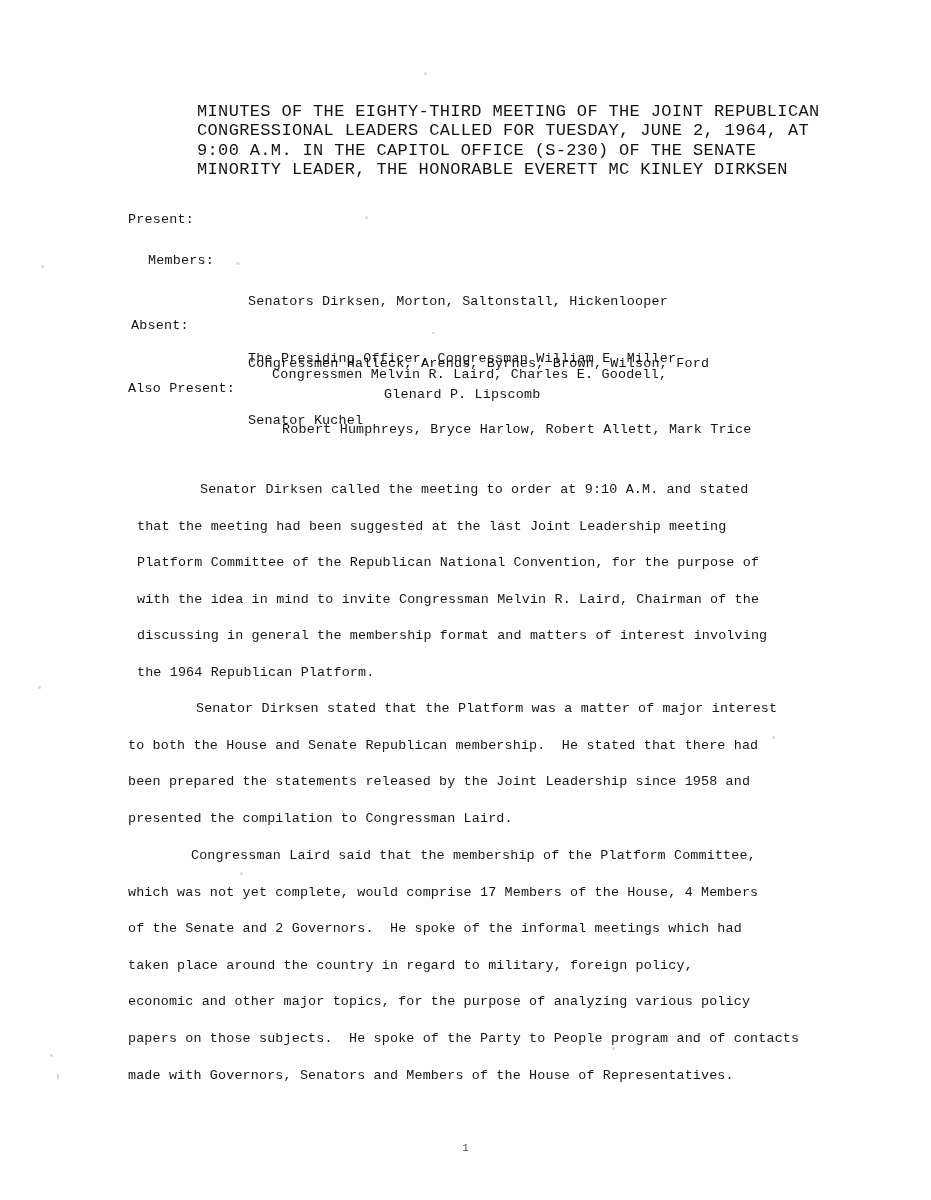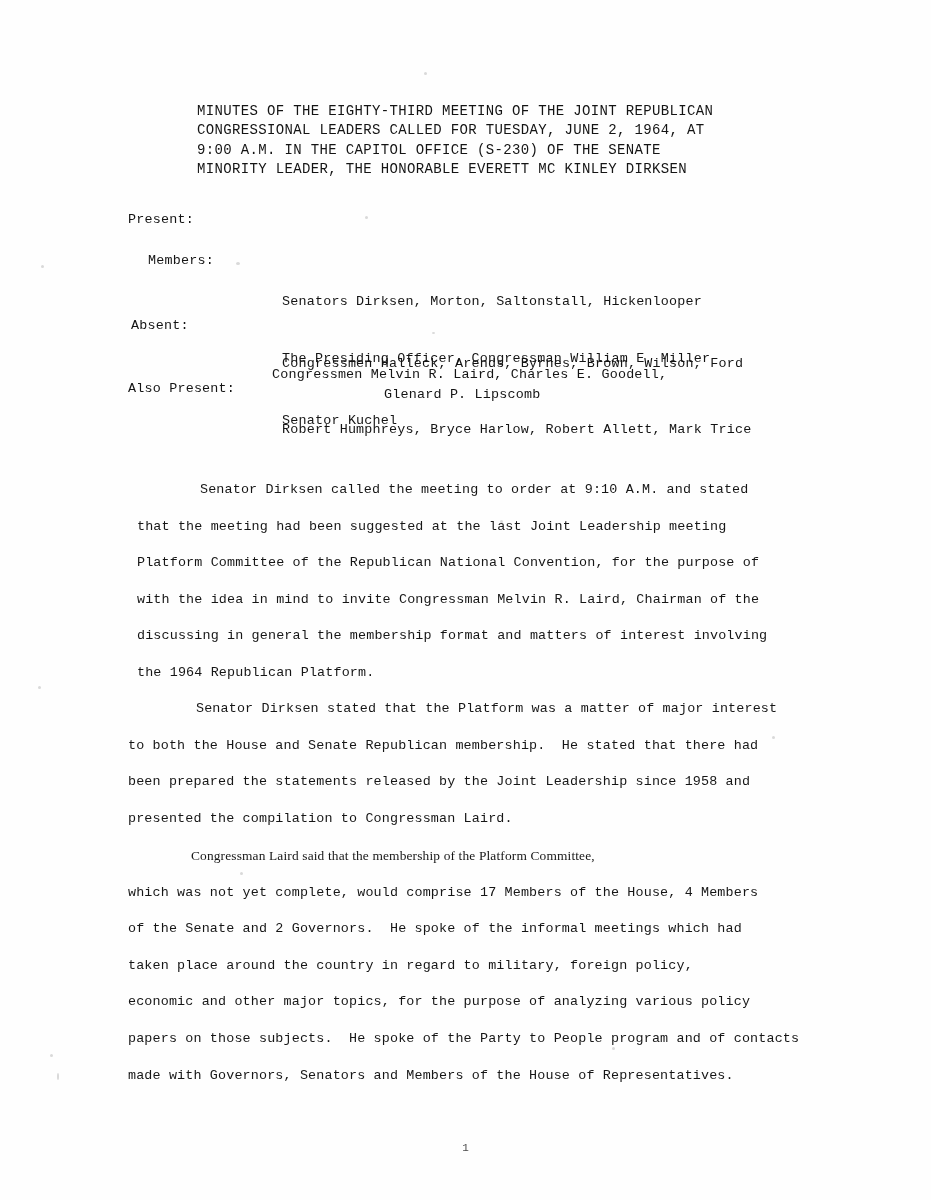--- a/index.html
+++ b/index.html
@@ -21,21 +21,21 @@
   }
 
   
   .title-block {
     position: absolute;
     left: 197px;
     top: 102px;
     width: 600px;
   }
   .title-line {
-    font-size: 14px;
+    font-size: 17px;
     line-height: 19.4px;
     letter-spacing: 0.35px;
     white-space: pre;
     color: #141414;
   }
 
   
   .attendance {
     position: absolute;
     left: 0;
@@ -45,21 +45,21 @@
   .att-row {
     position: absolute;
     white-space: pre;
     font-size: 13.4px;
     line-height: 20.5px;
     letter-spacing: 0.2px;
     color: #141414;
   }
   .att-label { }
   .att-values { }
-  .att-val-line { white-space: pre; display: block; margin-left: 34px; }
+  .att-val-line { white-space: pre; display: block; }
 
   
   .body-area {
     position: absolute;
     left: 0;
     top: 0;
     width: 931px;
   }
   .para {
     position: absolute;
@@ -155,21 +155,21 @@
     </div>
 
     <div class="para" style="top:691px;">
       <div class="para-line first" style="text-indent:68px;">Senator Dirksen stated that the Platform was a matter of major interest</div>
       <div class="para-line">to both the House and Senate Republican membership.  He stated that there had</div>
       <div class="para-line">been prepared the statements released by the Joint Leadership since 1958 and</div>
       <div class="para-line">presented the compilation to Congressman Laird.</div>
     </div>
 
     <div class="para" style="top:838px;">
-      <div class="para-line first" style="text-indent:63px;font-family:Liberation Serif, serif;">Congressman Laird said that the membership of the Platform Committee,</div>
+      <div class="para-line first" style="text-indent:63px;">Congressman Laird said that the membership of the Platform Committee,</div>
       <div class="para-line">which was not yet complete, would comprise 17 Members of the House, 4 Members</div>
       <div class="para-line">of the Senate and 2 Governors.  He spoke of the informal meetings which had</div>
       <div class="para-line">taken place around the country in regard to military, foreign policy,</div>
       <div class="para-line">economic and other major topics, for the purpose of analyzing various policy</div>
       <div class="para-line">papers on those subjects.  He spoke of the Party to People program and of contacts</div>
       <div class="para-line">made with Governors, Senators and Members of the House of Representatives.</div>
     </div>
   </div>
 
   <div class="page-number">1</div>

